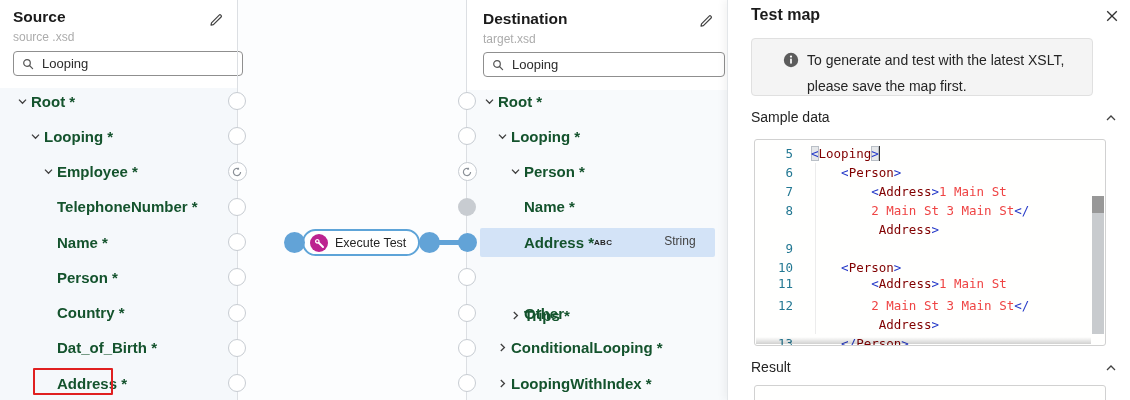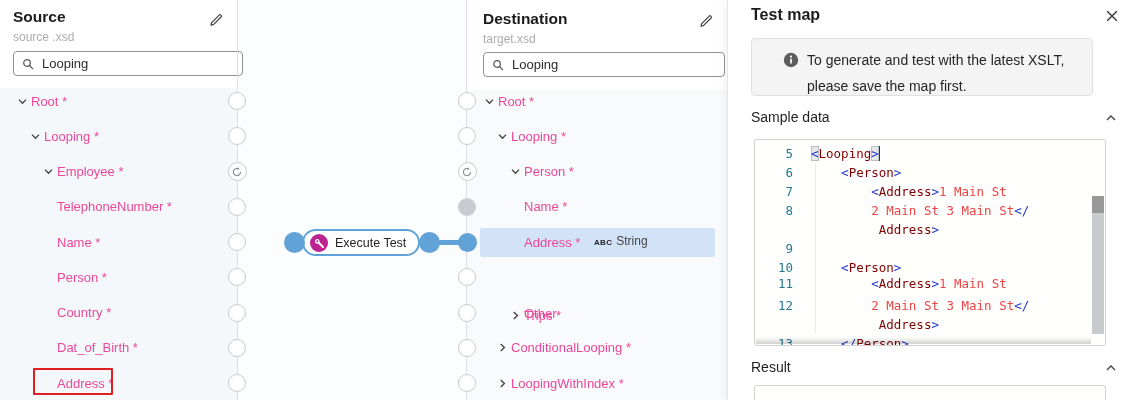--- a/index.html
+++ b/index.html
@@ -11,26 +11,26 @@
   #dest-panel{left:467px;width:260px;}
   .tree-bg{position:absolute;left:0;width:100%;background:#f5f8fb;}
   .panel-title{position:absolute;font-size:15.5px;font-weight:700;color:#1b1b1b;}
   .panel-sub{position:absolute;font-size:12px;color:#acacac;}
   .icon-btn{position:absolute;width:18px;height:18px;cursor:pointer;background:none;border:none;padding:0;}
   .searchbox{position:absolute;display:flex;align-items:center;gap:6px;background:#fff;
              border:1px solid #8f8f8f;border-radius:4px;padding:0 8px;}
   .searchbox input{border:none;outline:none;font-size:13px;color:#2b2b2b;width:100%;
                    font-family:"Liberation Sans",sans-serif;background:transparent;}
   .tree-row{position:absolute;left:0;right:0;height:28px;display:flex;align-items:center;cursor:pointer;}
-  .tree-row .lbl{font-size:13px;color:#ec4899;white-space:nowrap;}
+  .tree-row .lbl{font-size:15px;color:#14532d;white-space:nowrap;font-weight:bold;}
   .chev{display:inline-flex;width:12px;height:12px;margin-right:3px;align-items:center;justify-content:center;}
   .hl-row{position:absolute;background:#d3e3f7;border-radius:2px;}
   .type-badge{position:absolute;display:flex;align-items:baseline;gap:4px;}
   .type-badge .abc{font-size:8px;font-weight:700;color:#242424;letter-spacing:.3px;}
-  .type-badge .tname{font-size:12px;color:#424242;}
+  .type-badge .tname{font-size:12px;color:#424242;margin-left:48px;}
   .redbox{position:absolute;border:2px solid #e02020;border-radius:1px;z-index:30;pointer-events:none;}
   
   .vline{position:absolute;top:0;width:1px;height:400px;background:#dcdfe3;z-index:1;}
   .handle{position:absolute;border-radius:50%;box-sizing:border-box;z-index:10;cursor:pointer;}
   .h-circle{width:18px;height:18px;background:#fff;border:1.5px solid #c7ccd2;}
   .h-loop{width:19px;height:19px;background:#fff;border:1.5px solid #c7ccd2;display:flex;align-items:center;justify-content:center;}
   .h-gray{width:18px;height:18px;background:#c8ccd1;}
   .h-blue{width:19px;height:19px;background:#62a3d7;}
   .h-blue-lg{width:21px;height:21px;background:#62a3d7;}
   .edge{position:absolute;background:#62a3d7;z-index:5;}

